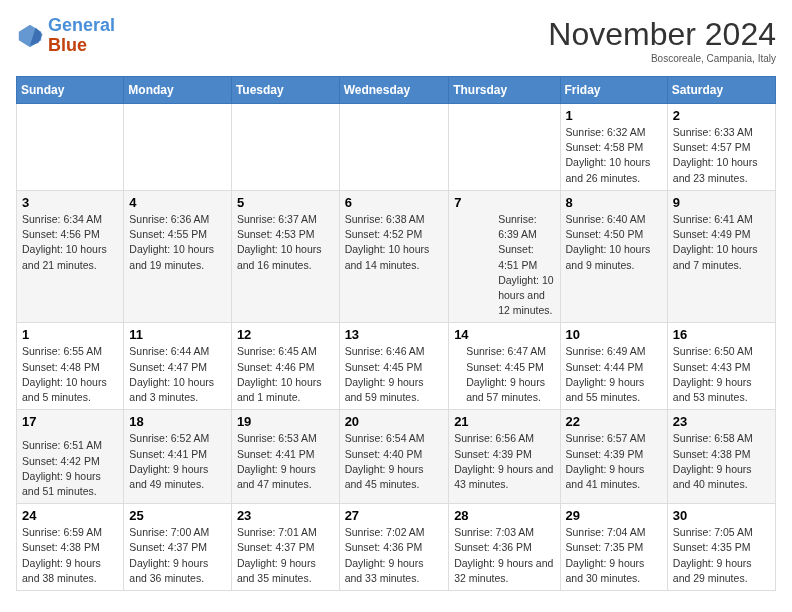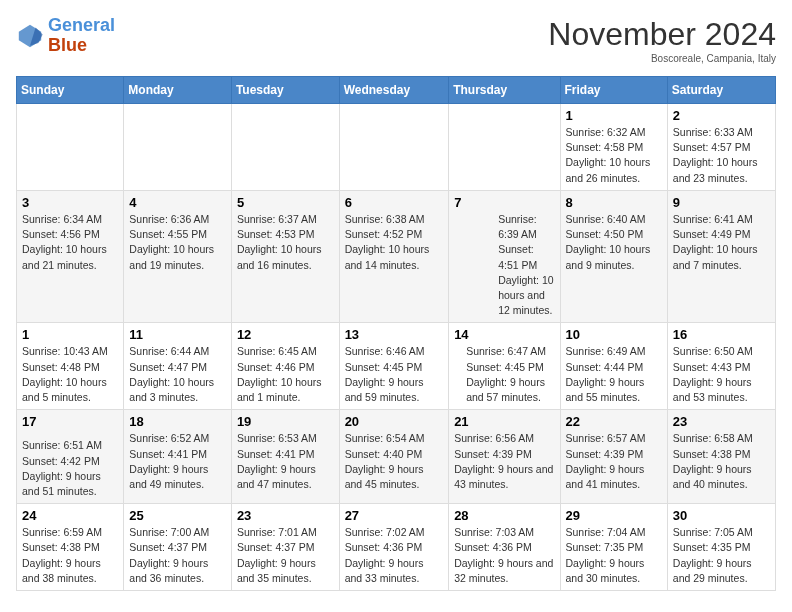--- a/index.html
+++ b/index.html
@@ -180,21 +180,21 @@
         <td>
           <span class="day-num">9</span>
           <div class="day-info" style="white-space: pre-line;">Sunrise: 6:41 AM
 Sunset: 4:49 PM
 Daylight: 10 hours and 7 minutes.</div>
         </td>
       </tr>
       <tr>
         <td>
           <span class="day-num">1</span>
-          <div class="day-info" style="white-space: pre-line;">Sunrise: 10:43 AM
+          <div class="day-info" style="white-space: pre-line;">Sunrise: 6:55 AM
 Sunset: 4:48 PM
 Daylight: 10 hours and 5 minutes.</div>
         </td>
         <td>
           <span class="day-num">11</span>
           <div class="day-info" style="white-space: pre-line;">Sunrise: 6:44 AM
 Sunset: 4:47 PM
 Daylight: 10 hours and 3 minutes.</div>
         </td>
         <td>

